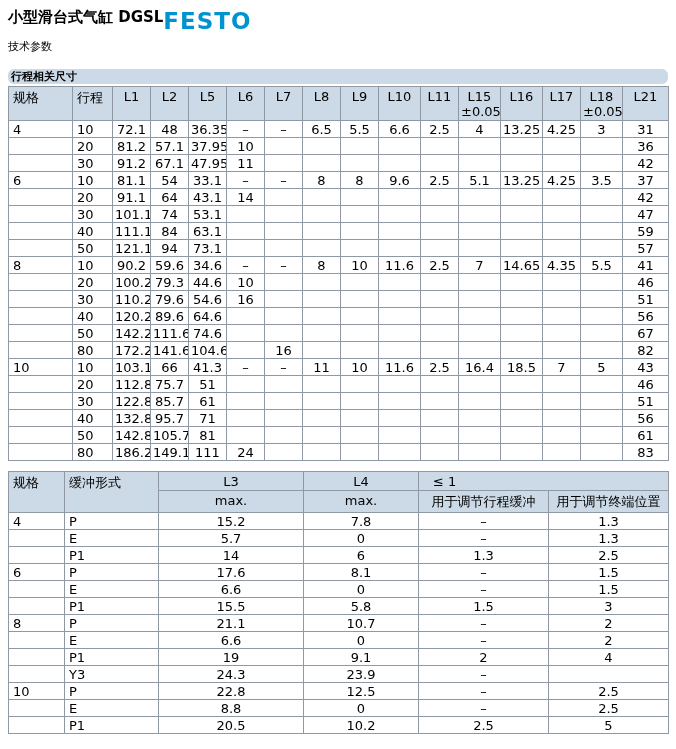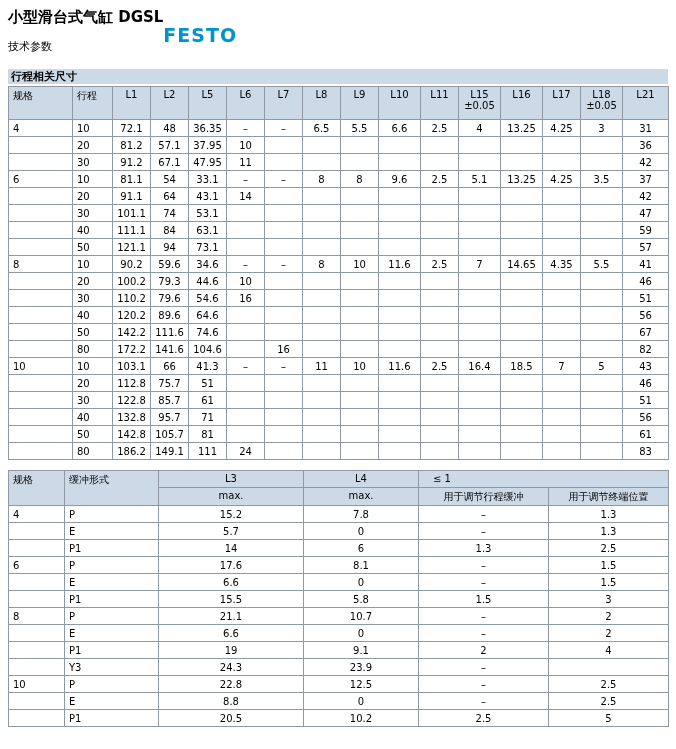--- a/index.html
+++ b/index.html
@@ -4,23 +4,23 @@
 <style>
   html,body{margin:0;padding:0;}
   body{
     width:676px;height:749px;overflow:hidden;background:#ffffff;
     font-family:"DejaVu Sans","Liberation Sans",sans-serif;color:#000;
   }
   .page{padding:8px;}
   .page-header{display:flex;justify-content:flex-start;align-items:flex-start;margin-bottom:15px;}
   .page-title{font-size:15px;font-weight:bold;line-height:19px;}
   .page-subtitle{font-size:11px;margin-top:12px;}
-  .logo{color:var(--logo-blue,#0093d0);font-size:19px;font-weight:bold;letter-spacing:1px;padding-right:2px;margin-top:16px;}
-  .section-bar{background:var(--header-bg,#ccd9e6);font-size:11px;font-weight:bold;height:15px;line-height:15px;padding:0 3px;margin-bottom:2px;width:654px;}
-  table{border-collapse:collapse;table-layout:fixed;width:660px;font-size:10px;padding-left:18px;}
+  .logo{color:var(--logo-blue,#0093d0);font-size:23px;font-weight:bold;letter-spacing:1px;padding-right:2px;}
+  .section-bar{background:var(--header-bg,#ccd9e6);font-size:11px;font-weight:bold;height:15px;line-height:15px;padding:0 3px;margin-bottom:2px;width:654px;border-radius:6px;}
+  table{border-collapse:collapse;table-layout:fixed;width:660px;font-size:13px;padding-left:18px;}
   th,td{border:1px solid var(--border-color,#8f98a3);overflow:hidden;white-space:nowrap;}
   th{background:var(--header-bg,#ccd9e6);font-weight:normal;text-align:center;vertical-align:top;padding:2px 2px 1px;}
   .t1 th{height:29px;}
   td{height:16px;text-align:center;padding:0 2px;}
   .left{text-align:left;padding-left:4px;}
   .t2 thead th{height:13px;}
   .wrench-th{text-align:left;padding-left:14px;}
   section.block2{margin-top:10px;}
 </style>
 </head>

